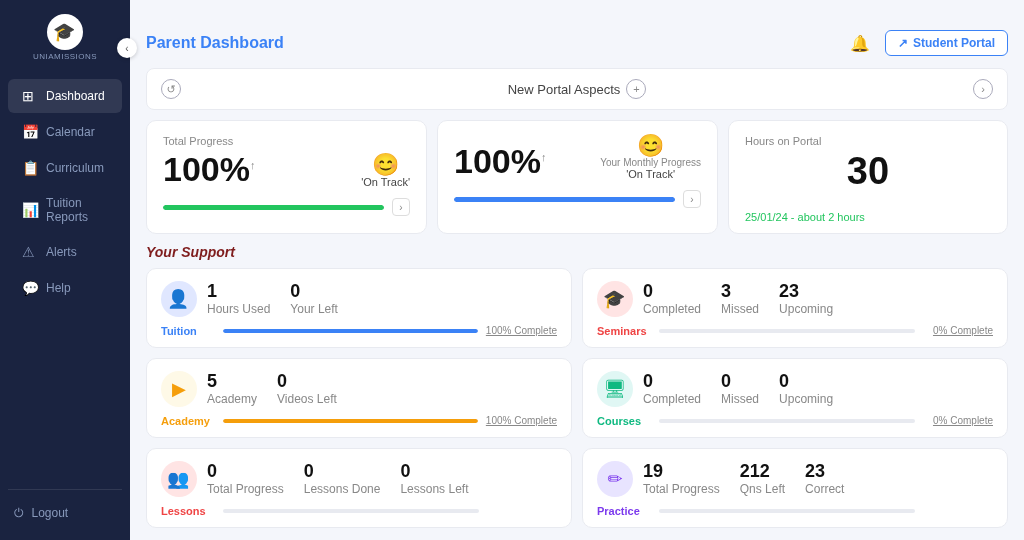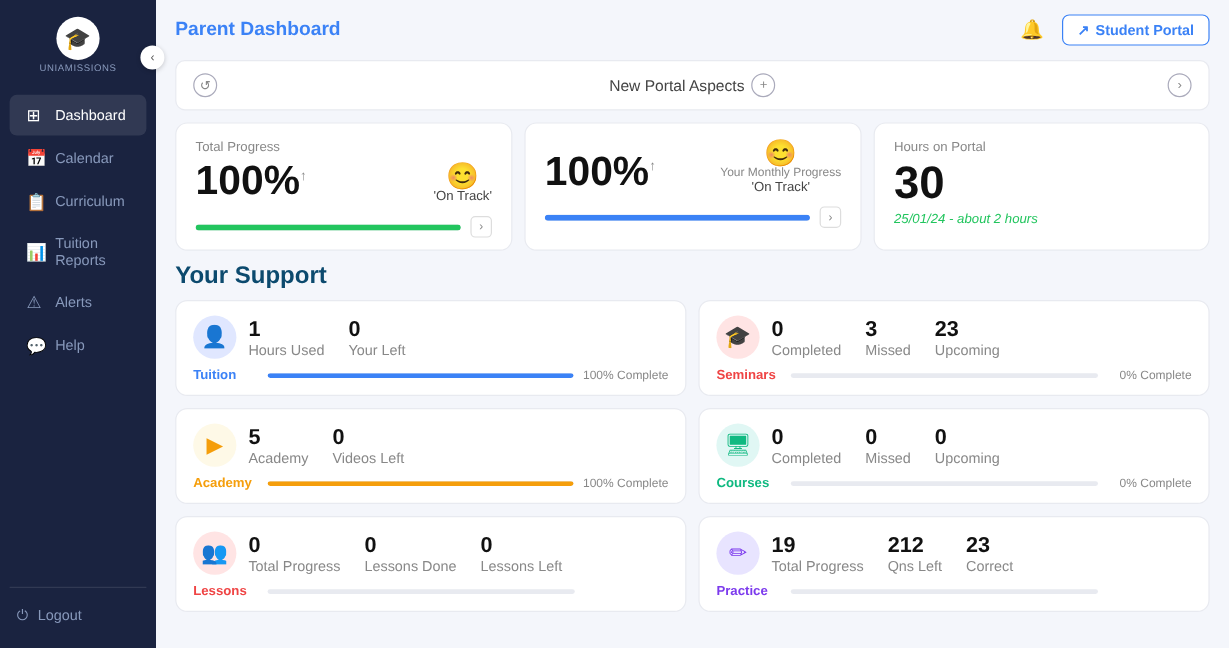--- a/index.html
+++ b/index.html
@@ -95,21 +95,21 @@
       cursor: pointer;
       font-size: 10px;
       color: #555;
       z-index: 10;
     }
 
     
     .main {
       flex: 1;
       overflow-y: auto;
-      padding: 10px 16px;
+      padding: 28px 16px;
       position: relative;
     }
 
     
     .header {
       display: flex;
       align-items: center;
       justify-content: space-between;
       margin-bottom: 10px;
     }
@@ -256,26 +256,26 @@
       width: 18px;
       height: 18px;
       border: 1px solid #ddd;
       border-radius: 4px;
       display: flex;
       align-items: center;
       justify-content: center;
       font-size: 10px;
       color: #888;
     }
-    .hours-card .card-value { font-size: 38px; }
+    .hours-card .card-value { font-size: 38px; text-align: center; }
     .hours-card .last-login { font-size: 11px; color: #888; margin-top: 4px; }
-    .hours-card .last-login-date { font-size: 11px; color: #22c55e; margin-top: 2px; font-style: italic; }
+    .hours-card .last-login-date { font-size: 11px; color: #22c55e; margin-top: 18px; }
 
     
-    .support-title { font-size: 20px; font-weight: 600; color: #0c4a6e; margin-bottom: 8px; }
+    .support-title { font-size: 14px; font-weight: 600; color: #7f1d1d; margin-bottom: 8px; font-style: italic; }
     .support-grid {
       display: grid;
       grid-template-columns: 1fr 1fr;
       gap: 10px;
     }
     .support-card {
       background: white;
       border-radius: 10px;
       padding: 12px 14px 10px;
       border: 1px solid #e8eaf0;
@@ -322,20 +322,21 @@
     }
     .support-bar-fill {
       height: 100%;
       border-radius: 2px;
     }
     .support-complete-label {
       font-size: 10px;
       color: #888;
       min-width: 70px;
       text-align: right;
+      text-decoration: underline;
     }
 
     
     .main::-webkit-scrollbar { width: 6px; }
     .main::-webkit-scrollbar-track { background: transparent; }
     .main::-webkit-scrollbar-thumb { background: #c0c8d8; border-radius: 3px; }
   </style>
 </head>
 <body>
 

